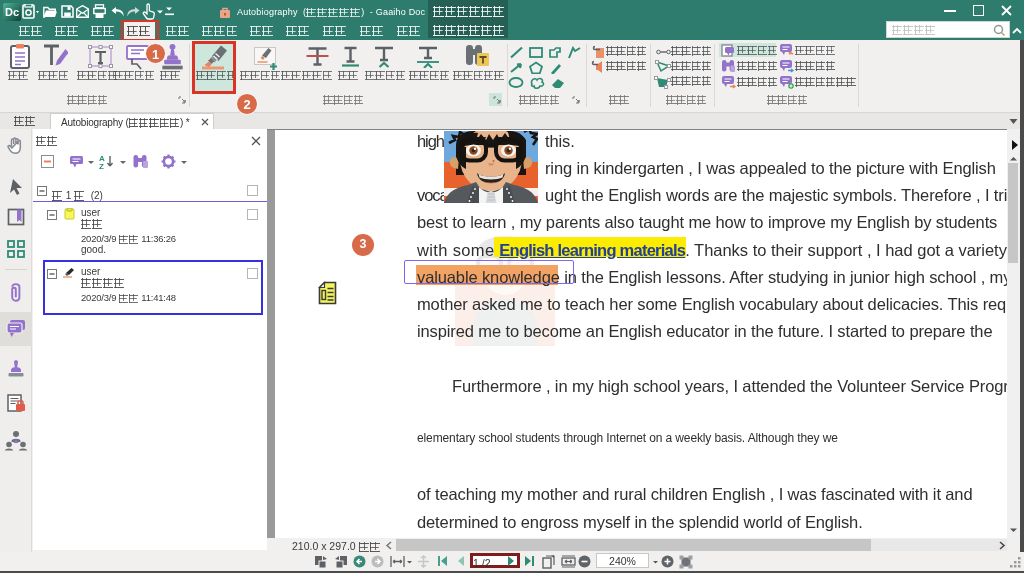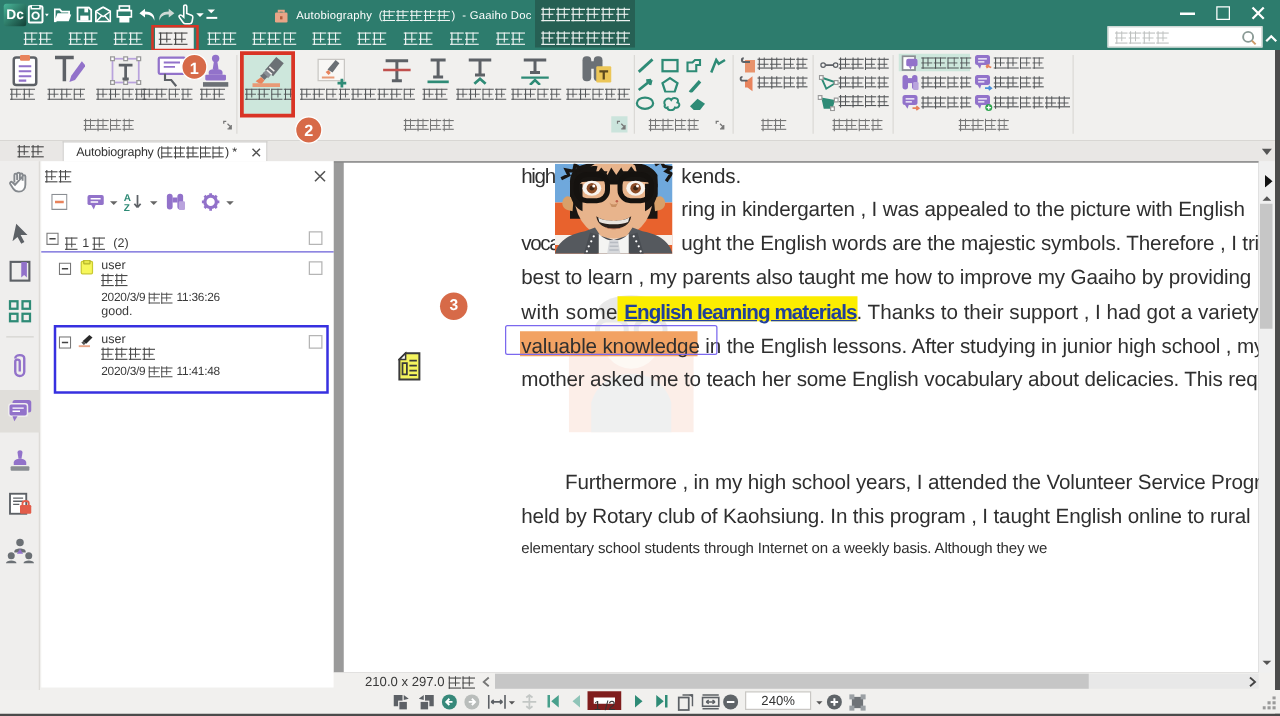--- a/index.html
+++ b/index.html
@@ -644,29 +644,31 @@
     <div class="ab" style="left:0;top:0;width:740px;height:1.2px;background:#828282"></div>
     <svg class="ab" style="left:188px;top:101px;opacity:0.10" width="100" height="116" viewBox="0 0 100 116">
 <rect x="0" y="38" width="100" height="78" fill="#e8622d"></rect>
 <ellipse cx="50" cy="36" rx="25" ry="29" fill="#f0c8a0"></ellipse>
 <path d="M18 92c5-17 19-23 32-23s27 6 32 23v24H18z" fill="#6f7377"></path>
 <path d="M24 16c8-13 44-13 50 0l-4 10H28z" fill="#2a2a2a"></path>
 <rect x="23" y="26" width="23" height="15" rx="7" fill="none" stroke="#2a2a2a" stroke-width="4"></rect>
 <rect x="54" y="26" width="23" height="15" rx="7" fill="none" stroke="#2a2a2a" stroke-width="4"></rect>
 </svg>
     <div class="ab" style="left:150px;top:2.8px;font-size:16.5px;letter-spacing:-0.12px;color:#2f2f2f;white-space:nowrap"><span style="letter-spacing:-1.1px">high</span></div>
-    <div class="ab" style="left:278px;top:2.8px;font-size:16.5px;letter-spacing:-0.12px;color:#2f2f2f;white-space:nowrap">kends.</div>
+    <div class="ab" style="left:278px;top:2.8px;font-size:16.5px;letter-spacing:-0.12px;color:#2f2f2f;white-space:nowrap">this.</div>
     <div class="ab" style="left:278px;top:30.0px;font-size:16.5px;letter-spacing:-0.12px;color:#2f2f2f;white-space:nowrap">ring in kindergarten , I was appealed to the picture with English</div>
     <div class="ab" style="left:150px;top:57.2px;font-size:16.5px;letter-spacing:-0.12px;color:#2f2f2f;white-space:nowrap"><span style="letter-spacing:-1.1px">voca</span></div>
     <div class="ab" style="left:278px;top:57.2px;font-size:16.5px;letter-spacing:-0.12px;color:#2f2f2f;white-space:nowrap">ught the English words are the majestic symbols. Therefore , I trie</div>
-    <div class="ab" style="left:150px;top:84.4px;font-size:16.5px;letter-spacing:-0.12px;color:#2f2f2f;white-space:nowrap">best to learn , my parents also taught me how to improve my Gaaiho by providing</div>
+    <div class="ab" style="left:150px;top:84.4px;font-size:16.5px;letter-spacing:-0.12px;color:#2f2f2f;white-space:nowrap">best to learn , my parents also taught me how to improve my English by students</div>
     <div class="ab" style="left:150px;top:166.0px;font-size:16.5px;letter-spacing:-0.12px;color:#2f2f2f;white-space:nowrap">mother asked me to teach her some English vocabulary about delicacies. This requ</div>
+    <div class="ab" style="left:150px;top:193.2px;font-size:16.5px;letter-spacing:-0.12px;color:#2f2f2f;white-space:nowrap">inspired me to become an English educator in the future. I started to prepare the</div>
     <div class="ab" style="left:185px;top:247.6px;font-size:16.5px;letter-spacing:-0.12px;color:#2f2f2f;white-space:nowrap">Furthermore , in my high school years, I attended the Volunteer Service Progra</div>
-    <div class="ab" style="left:150px;top:274.8px;font-size:16.5px;letter-spacing:-0.12px;color:#2f2f2f;white-space:nowrap">held by Rotary club of Kaohsiung. In this program , I taught English online to rural</div>
     <div class="ab" style="left:150px;top:302.0px;font-size:12px;letter-spacing:-0.12px;color:#2f2f2f;white-space:nowrap">elementary school students through Internet on a weekly basis. Although they we</div>
+    <div class="ab" style="left:150px;top:356.4px;font-size:16.5px;letter-spacing:-0.12px;color:#2f2f2f;white-space:nowrap">of teaching my mother and rural children English , I was fascinated with it and</div>
+    <div class="ab" style="left:150px;top:383.6px;font-size:16.5px;letter-spacing:-0.12px;color:#2f2f2f;white-space:nowrap">determined to engross myself in the splendid world of English.</div>
     <div class="ab" style="left:227px;top:108px;width:192px;height:19.5px;background:#fced00"></div>
     <div class="ab" style="left:148.5px;top:135.5px;width:142.5px;height:20px;background:#f2a263"></div>
     <div class="ab" style="left:150px;top:111.6px;font-size:16.5px;letter-spacing:-0.12px;color:#2f2f2f;white-space:nowrap"><span style="letter-spacing:0.35px">with some </span><span style="color:#20409a;font-weight:bold;text-decoration:underline;letter-spacing:-0.75px">English learning materials</span><span style="letter-spacing:-0.02px">. Thanks to their support , I had got a variety</span></div>
     <div class="ab" style="left:150px;top:138.8px;font-size:16.5px;letter-spacing:-0.12px;color:#2f2f2f;white-space:nowrap">valuable knowledge in the English lessons. After studying in junior high school , my</div>
     <div class="ab" style="left:137px;top:131px;width:170px;height:24px;border:1.6px solid #7b68ee;border-radius:2px"></div>
     <svg class="ab" style="left:177px;top:2px" width="94" height="72" viewBox="0 0 94 72">
 <rect x="0" y="0" width="94" height="31" fill="#6fa8dc"></rect>
 <rect x="0" y="31" width="94" height="41" fill="#e8622d"></rect>
 <rect x="0" y="57" width="94" height="8" fill="#f6f0ea"></rect>
 <path d="M12 44V14C12 5 20 0 28 0h38c9 0 16 6 16 15v29z" fill="#181512"></path>
@@ -777,21 +779,21 @@
     <svg class="ab" style="left:417px;top:3px" width="13" height="13" viewBox="0 0 13 13">
       <path d="M6.5 1v11M1 6.5h11M4 3l2.5-2L9 3M4 10l2.5 2L9 10" stroke="#c3c7c5" stroke-width="1.4" fill="none"></path>
     </svg>
     <svg class="ab" style="left:437px;top:3px" width="11" height="12" viewBox="0 0 11 12">
       <path d="M2 1v10" stroke="#48a08c" stroke-width="2"></path>
       <path d="M10 1L4 6l6 5z" fill="#48a08c"></path>
     </svg>
     <svg class="ab" style="left:456px;top:3px" width="9" height="12" viewBox="0 0 9 12">
       <path d="M8 1L2 6l6 5z" fill="#8fc4b8"></path>
     </svg>
-    <div class="ab" style="left:470px;top:1px;width:27px;height:15px;background:#fff;border:5px solid #7f1d1d;font-size:10.5px;color:#333;text-align:right;line-height:15px">1&nbsp;/2</div>
+    <div class="ab" style="left:470px;top:1px;width:50px;height:15px;background:#fff;border:3px solid #7f1d1d;font-size:10.5px;color:#333;text-align:left;line-height:15px">1&nbsp;/2</div>
     <svg class="ab" style="left:507px;top:3px" width="9" height="12" viewBox="0 0 9 12">
       <path d="M1 1l6 5-6 5z" fill="#2e8b76"></path>
     </svg>
     <svg class="ab" style="left:524px;top:3px" width="11" height="12" viewBox="0 0 11 12">
       <path d="M1 1l6 5-6 5z" fill="#2e8b76"></path>
       <path d="M9 1v10" stroke="#2e8b76" stroke-width="2"></path>
     </svg>
     <svg class="ab" style="left:541px;top:3px" width="14" height="14" viewBox="0 0 14 14">
       <rect x="2" y="3" width="8" height="10" fill="none" stroke="#5d6166" stroke-width="1.4"></rect>
       <path d="M5 1h8v9" fill="none" stroke="#5d6166" stroke-width="1.2"></path>

